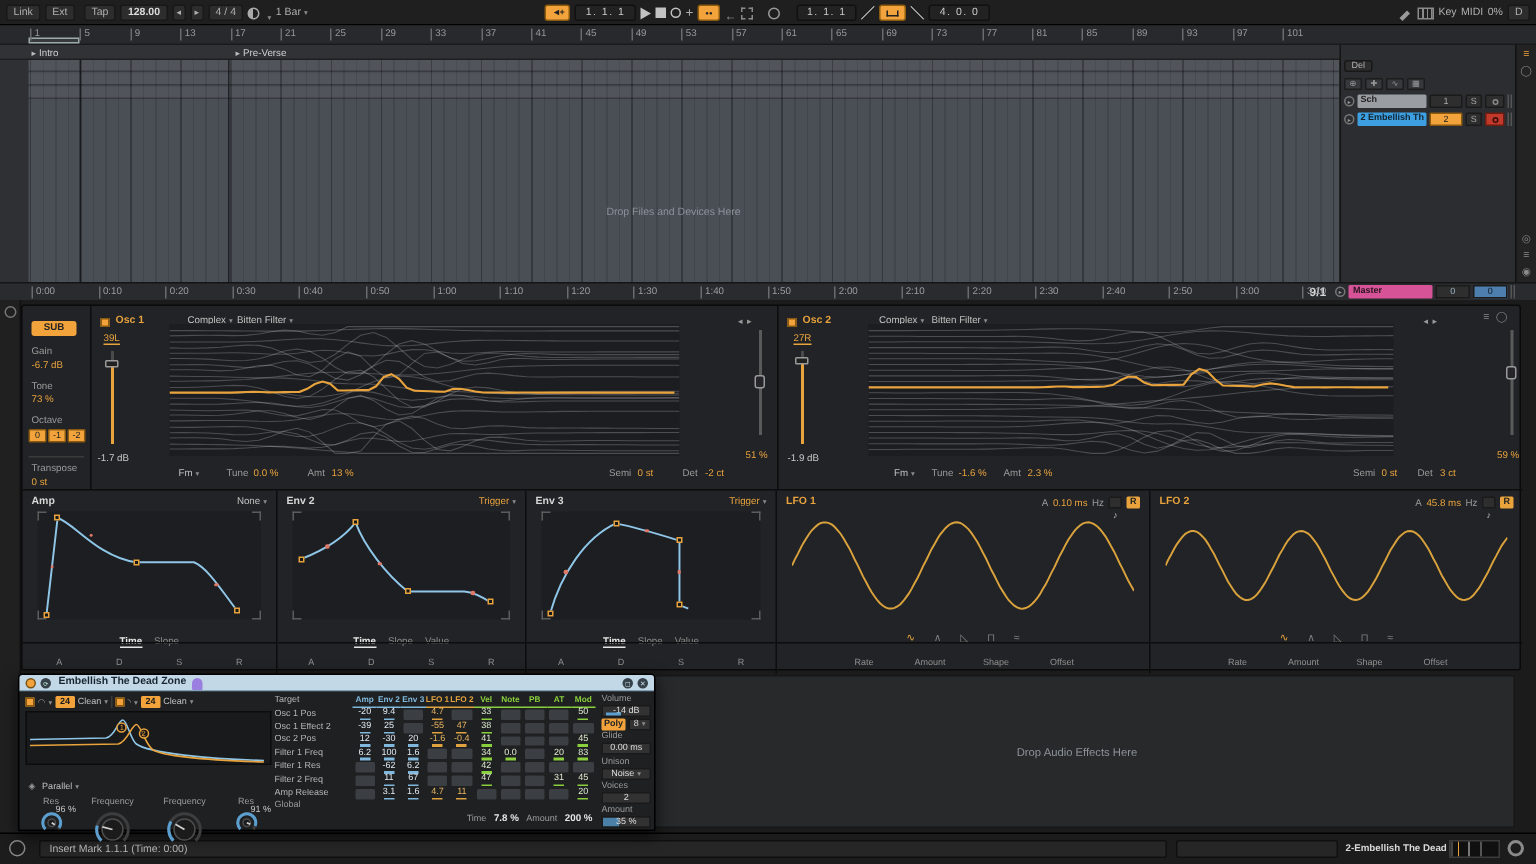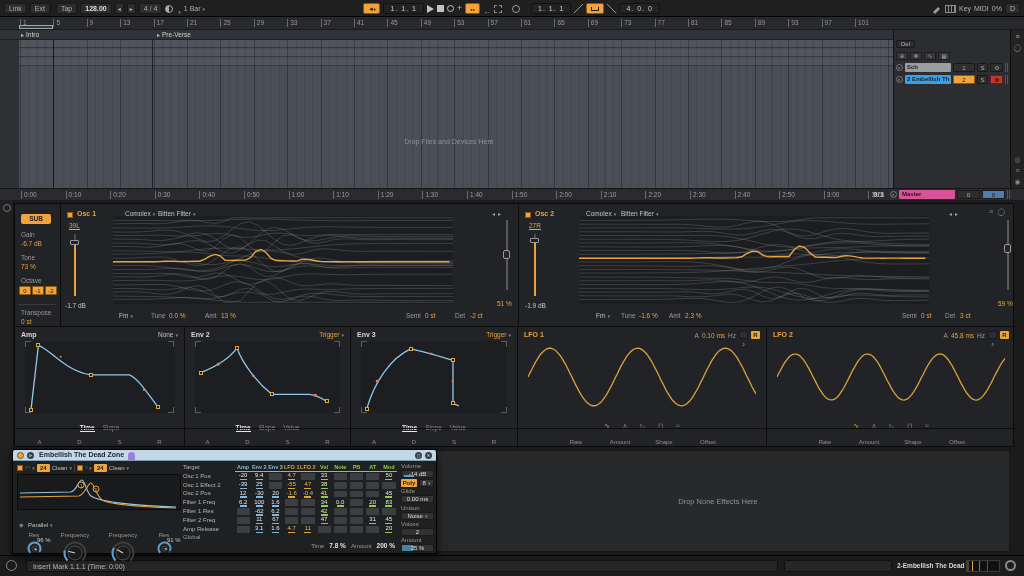--- a/index.html
+++ b/index.html
@@ -590,21 +590,21 @@
             <span class="lad"><span class="l">Rate</span><br><span class="v">1</span></span>
             <span class="lad"><span class="l">Amount</span><br><span class="v">42 %</span></span>
             <span class="lad"><span class="l">Shape</span><br><span class="v">12 %</span></span>
             <span class="lad"><span class="l">Offset</span><br><span class="v">5.6°</span></span>
           </div>
         </div>
       </div>
     </div>
 
     <div id="chain">
-      <span>Drop None Effects Here</span>
+      <span>Drop Audio Effects Here</span>
     </div>
 
     <div id="pwin">
       <div id="ptitle">
         <span class="pwr"></span>
         <span class="swap">⟳</span>
         <span id="ptext">Embellish The Dead Zone</span>
         <span class="ghost" id="ghosticon" style="left: 115px;"></span>
         <span class="wbtn" style="right:14px;">◻</span>
         <span class="wbtn" style="right:4px;">✕</span>

